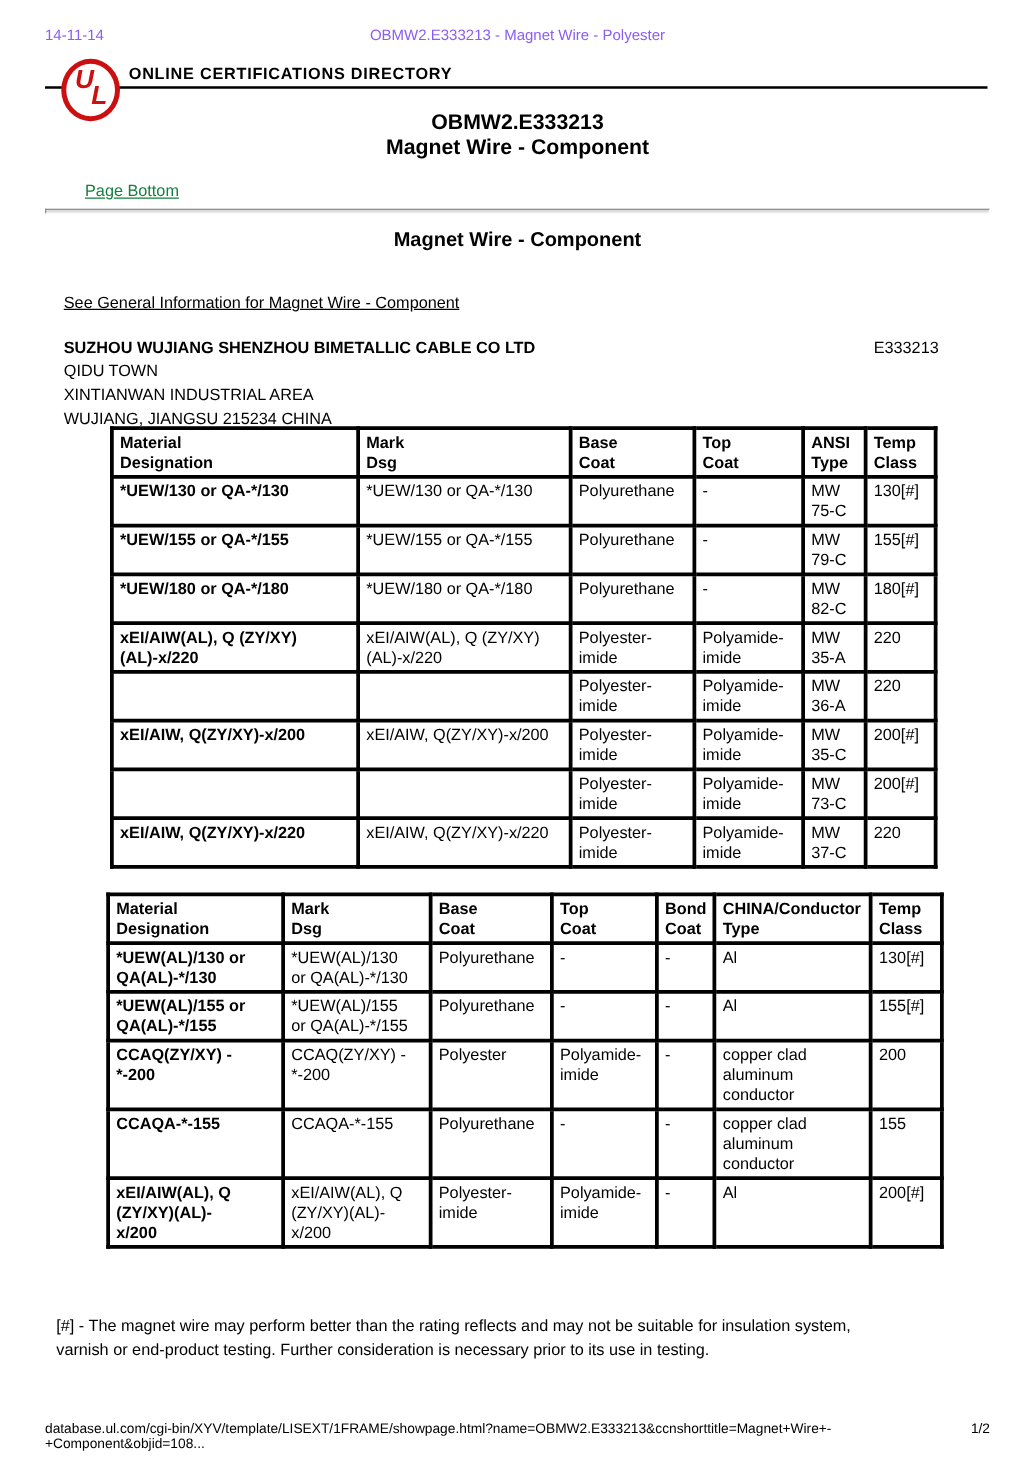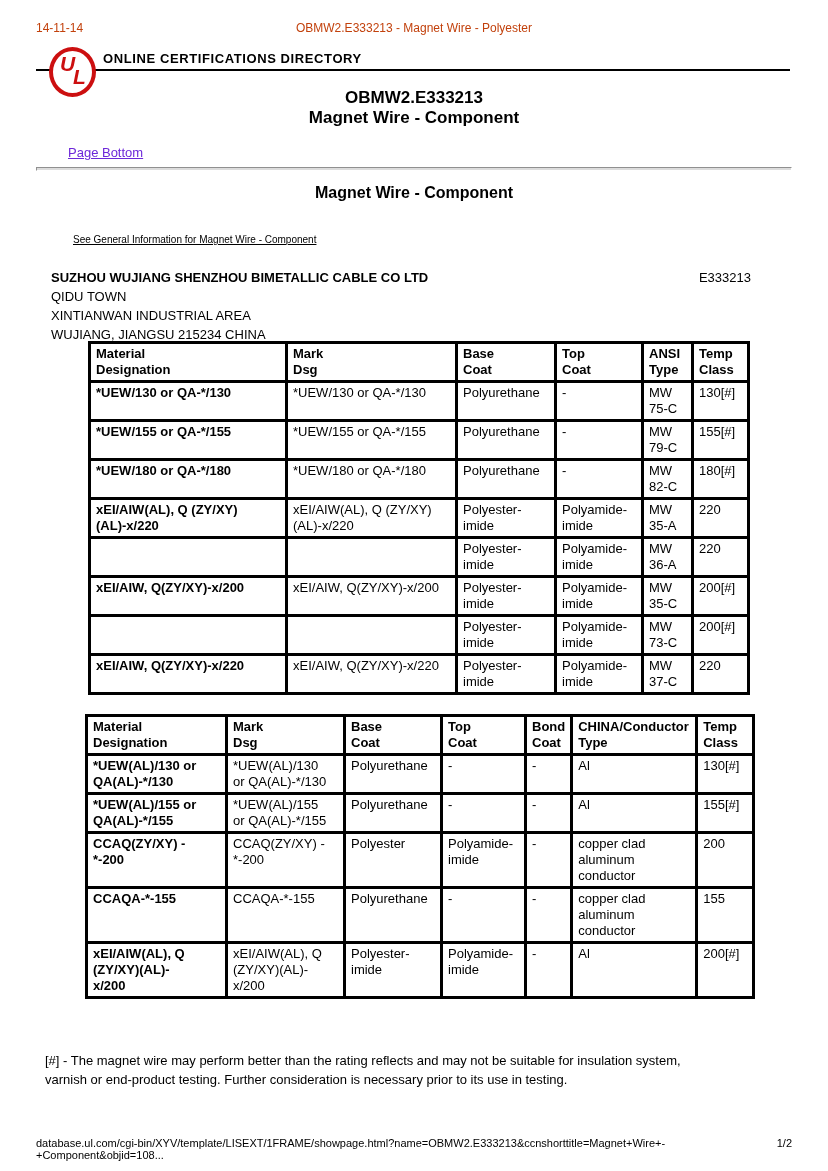--- a/index.html
+++ b/index.html
@@ -4,45 +4,45 @@
 <style>
   * { margin:0; padding:0; box-sizing:border-box; }
   html,body { background:#fff; }
   .page {
     position:relative; width:828px; height:1171px; margin:0 auto;
     background:#fff; color:#000;
     font-family:"Liberation Sans","DejaVu Sans",sans-serif;
     overflow:hidden;
   }
   
-  .print-header { position:absolute; top:21px; left:36px; right:36px; font-size:12px; color:#c2410c; }
+  .print-header { position:absolute; top:21px; left:36px; right:36px; font-size:12px; color:#8b5cf6; }
   .ph-date  { position:absolute; left:0; top:0; }
   .ph-title { display:block; text-align:center; }
   
   .banner { position:absolute; top:47px; left:36px; right:38px; height:56px; }
   .banner-line { position:absolute; top:22px; left:0; right:0; border-top:2px solid #000; }
   .ul-logo { position:absolute; top:0; left:13px; width:47px; height:50px;
              border:4px solid #cc0f10; border-radius:50%; background:#fff; z-index:2; }
   .ul-logo span { position:absolute; color:#cc0f10; font-weight:bold; font-style:italic;
                   font-size:21px; line-height:1; }
   .ul-u { left:7px; top:2px; }
   .ul-l { left:20px; top:15px; }
   .banner-title { position:absolute; left:67px; top:4px; font-size:13px; font-weight:bold;
                   letter-spacing:.6px; }
   
   .page-title { position:absolute; top:88px; left:0; right:0; text-align:center;
                 font-size:17px; font-weight:bold; line-height:20px; }
   .page-bottom { position:absolute; top:145px; left:68px; font-size:13px;
-                 color:#6d28d9; text-decoration:underline; cursor:pointer; }
+                 color:#15803d; text-decoration:underline; cursor:pointer; }
   .rule { position:absolute; top:167px; left:36px; right:36px; height:4px;
           background:#dcdcdc; border:1px solid #909090; border-bottom-color:#fff; border-right-color:#fff; }
   .section-heading { position:absolute; top:184px; left:0; right:0; text-align:center;
                      font-size:16px; font-weight:bold; }
-  .gen-link { position:absolute; top:234px; left:51px; font-size:10px; color:#000;
-              text-decoration:underline; cursor:pointer;margin-left:22px; }
+  .gen-link { position:absolute; top:234px; left:51px; font-size:13px; color:#000;
+              text-decoration:underline; cursor:pointer; }
   
   .company { position:absolute; top:268px; left:51px; right:36px; font-size:13px; line-height:19px; }
   .company-name { font-weight:bold; }
   .file-number  { position:absolute; right:41px; top:0; }
   
   table.spec { border-collapse:collapse; table-layout:fixed; background:#fff; }
   .spec th, .spec td { border:3px solid #000; vertical-align:top; padding:2px 5px;
                        font-size:13px; line-height:16px; white-space:pre-line; overflow:hidden; }
   .spec th { text-align:left; font-weight:bold; }
   .spec td.mat { font-weight:bold; }

